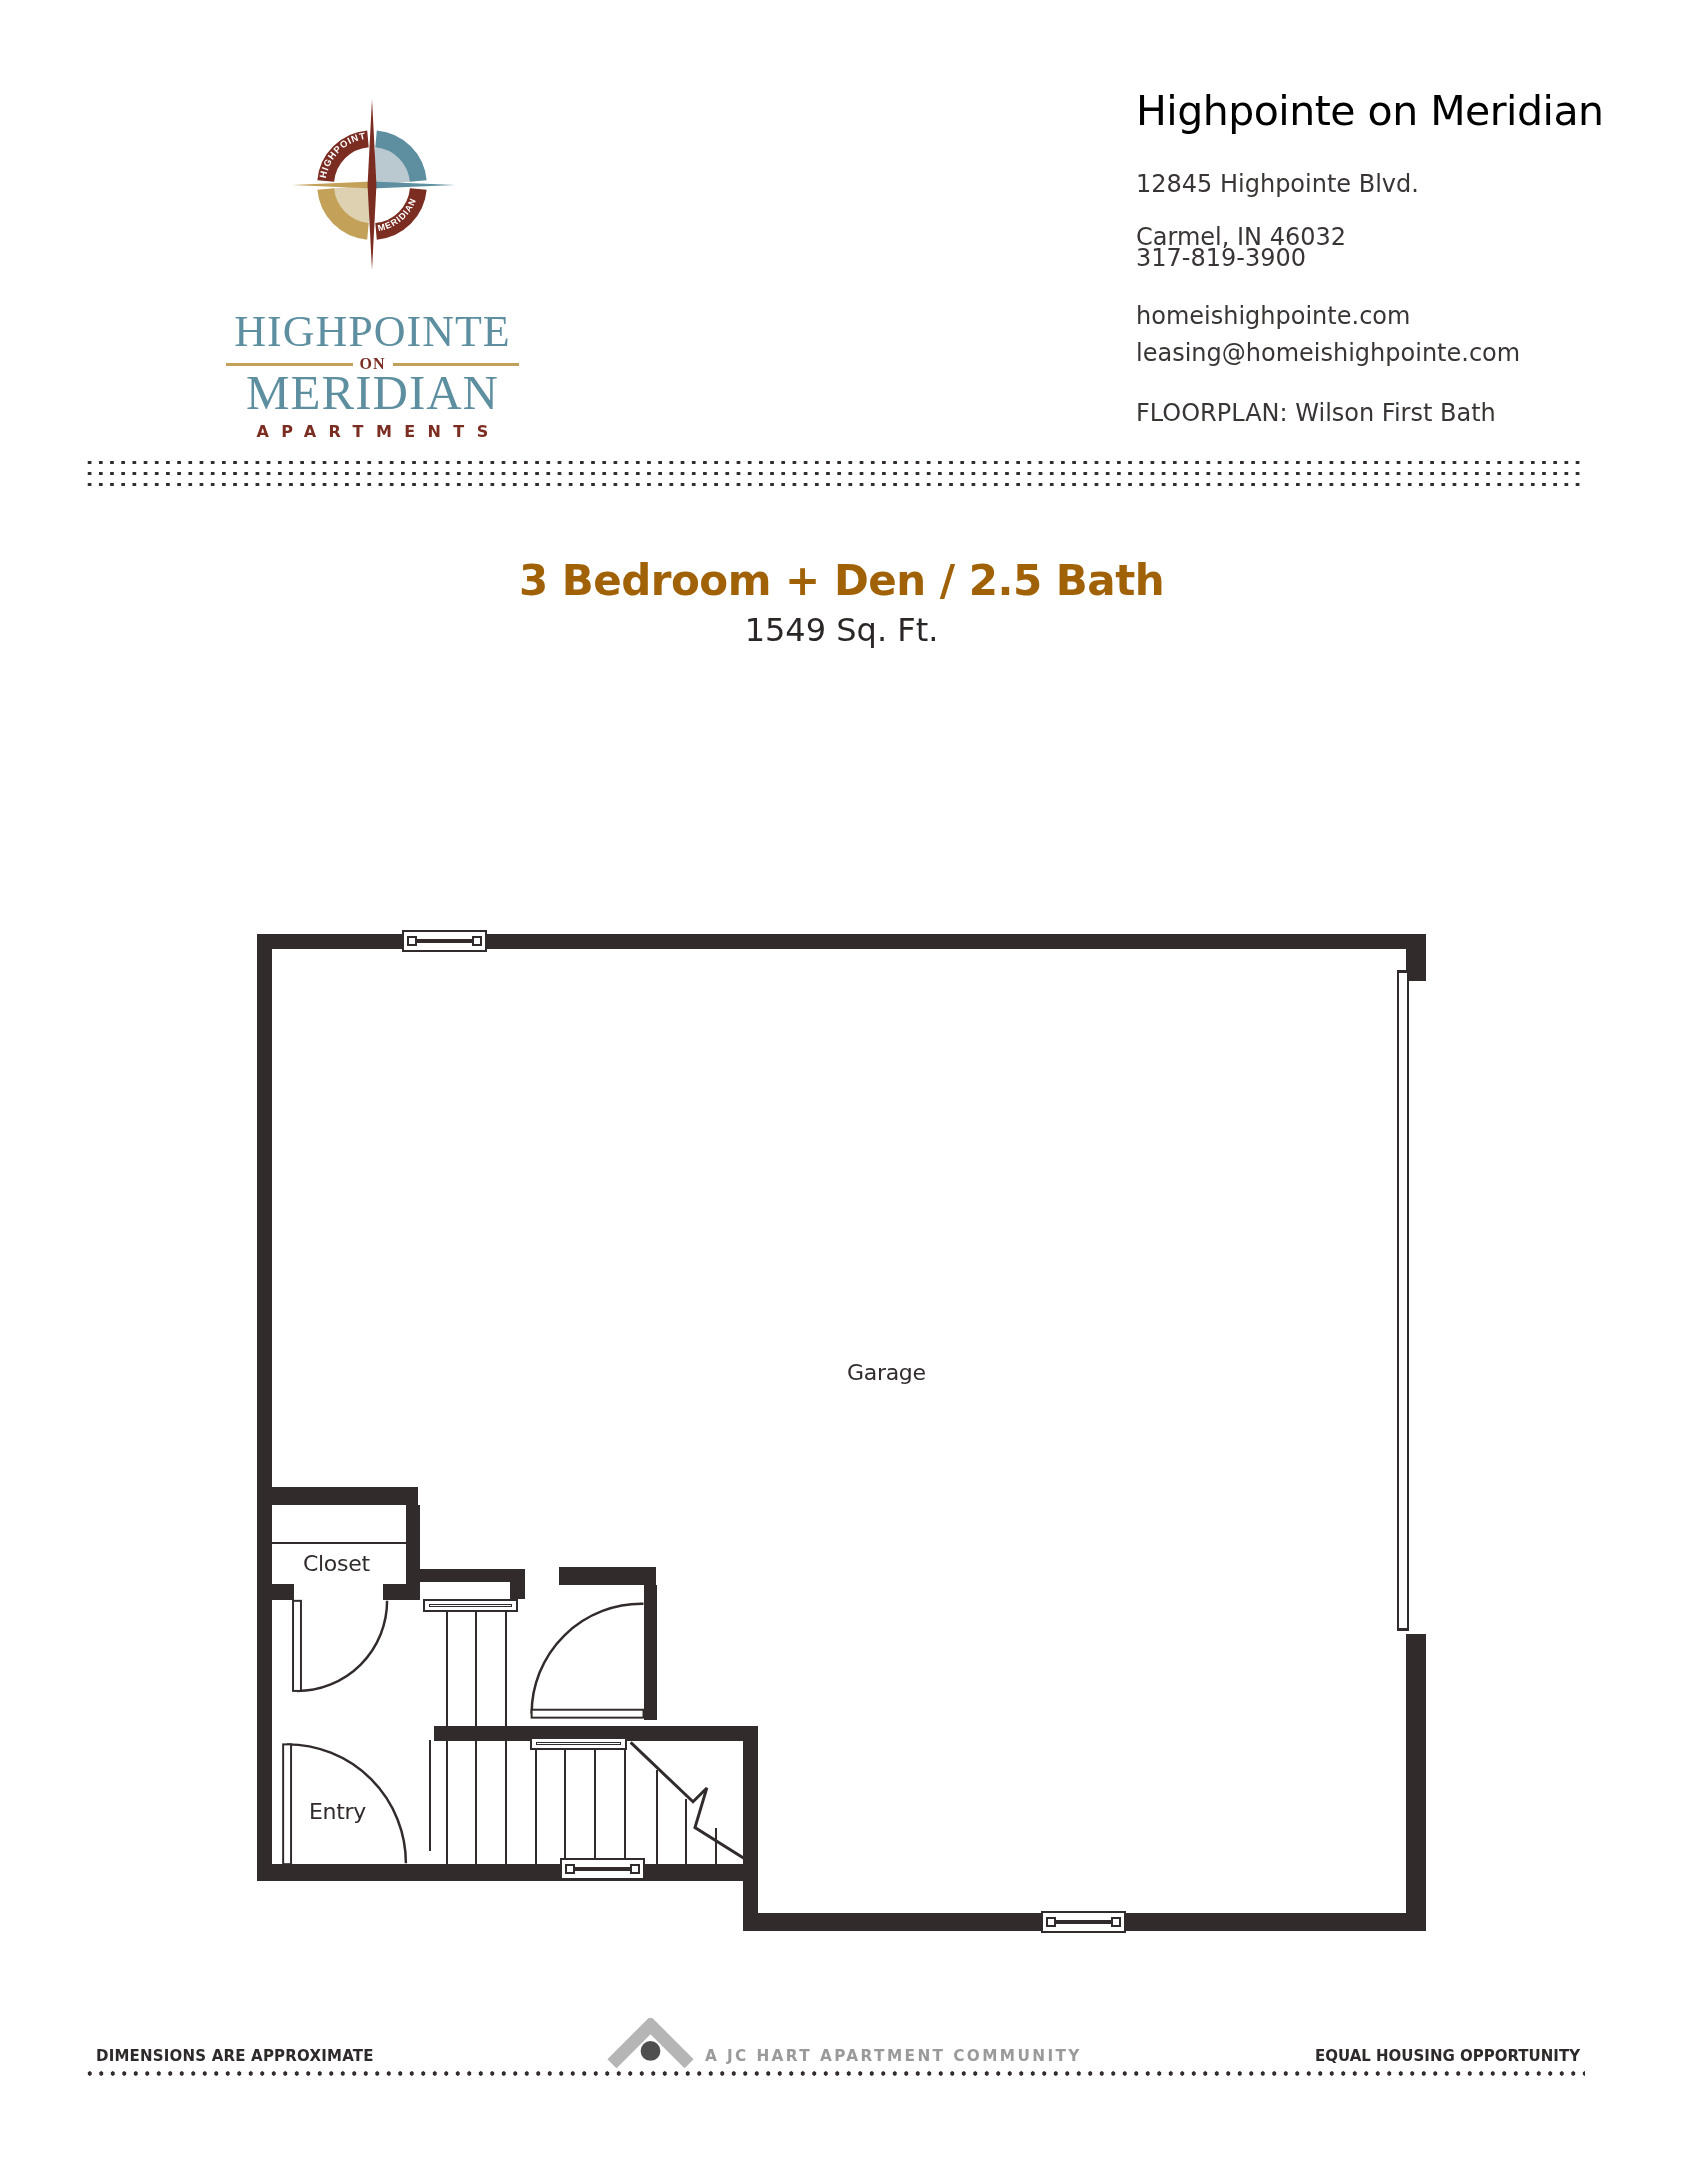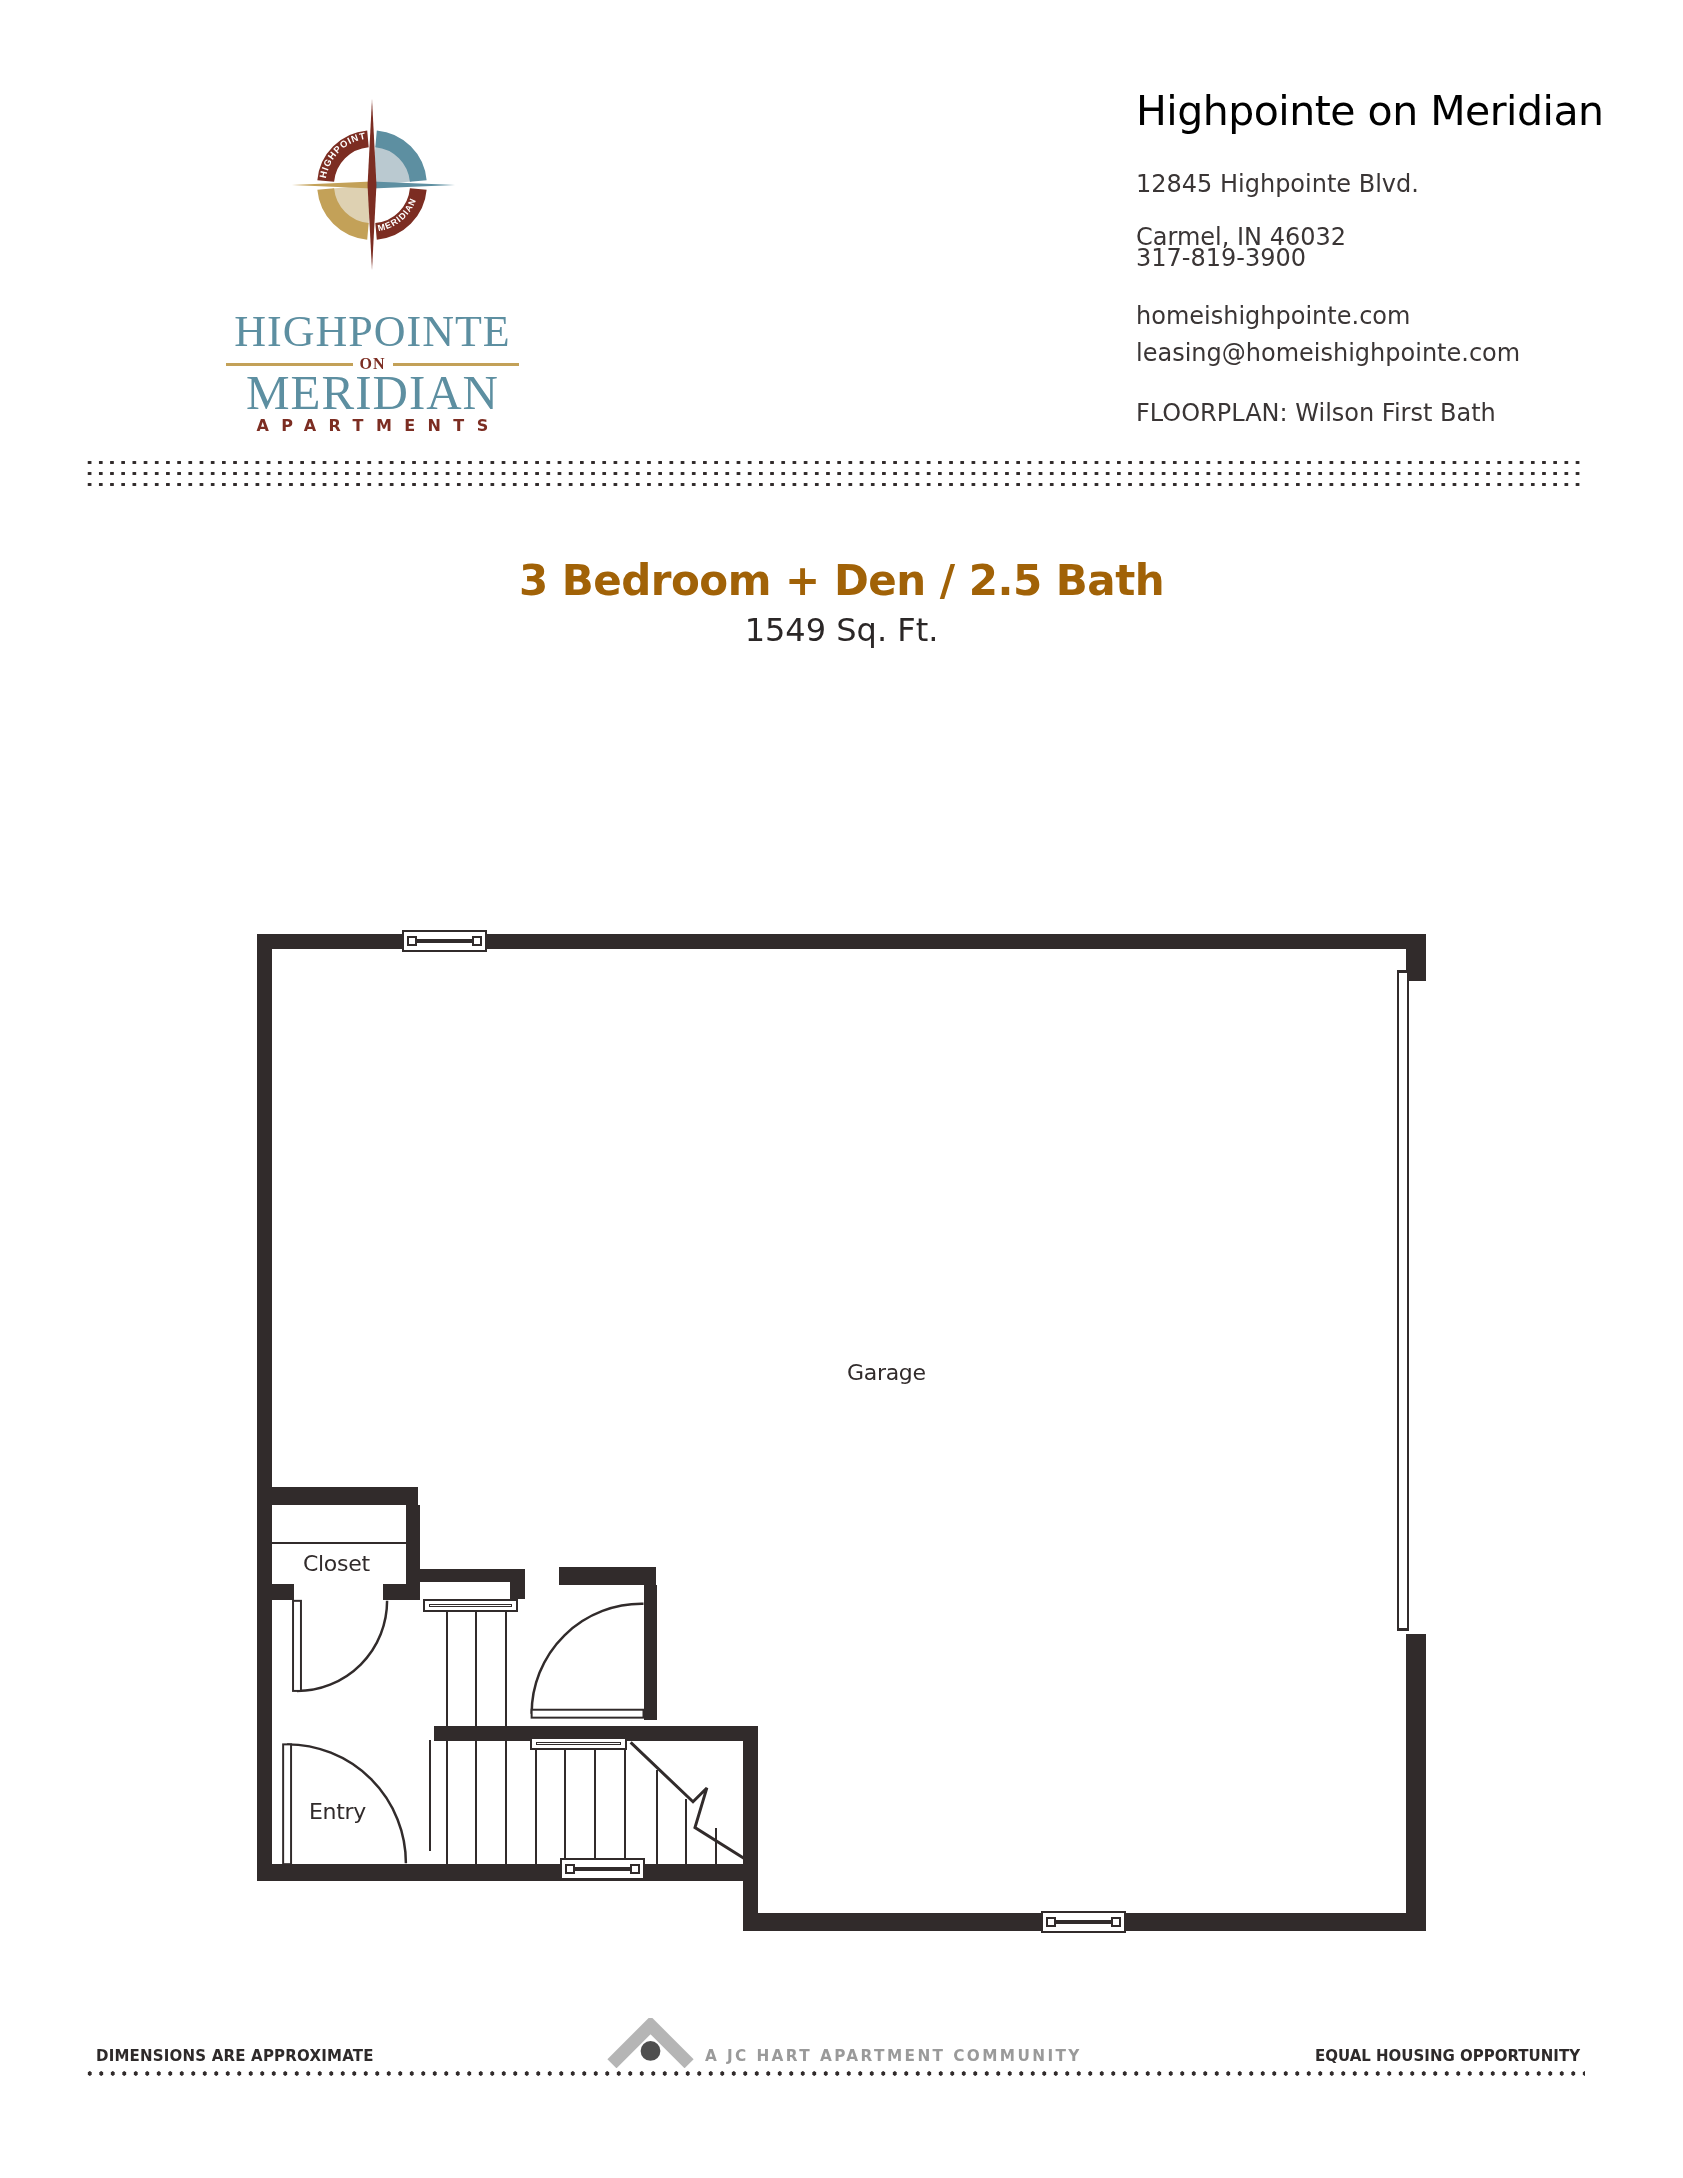--- a/index.html
+++ b/index.html
@@ -26,21 +26,21 @@
   .hdr-title{position:absolute;left:1136px;top:87px;font-size:41px;letter-spacing:-0.5px;color:#000000;}
   .hdr-line{position:absolute;left:1136px;font-size:24px;color:#3a3535;}
   .brand-word{position:absolute;left:216px;top:309px;width:313px;text-align:center;
               font-family:"Liberation Serif","DejaVu Serif",serif;color:#5d8fa1;}
   .bw1{font-size:44px;letter-spacing:1px;line-height:46px;}
   .bw-on{display:flex;align-items:center;justify-content:flex-end;margin:2px 10px 0 10px;height:14px;}
   .bw-on .rule{flex:1;height:3px;background:#c3a158;}
   .bw-on .on{font-size:16px;font-weight:bold;color:#7c2d22;padding:0 7px;letter-spacing:1px;}
   .bw2{font-size:49px;letter-spacing:1px;line-height:48px;margin-top:-2px;}
   .bw3{font-family:"DejaVu Sans","Liberation Sans",sans-serif;font-size:16px;font-weight:bold;
-       color:#7c2d22;letter-spacing:12.4px;text-indent:12px;line-height:18px;}
+       color:#7c2d22;letter-spacing:12.4px;margin-top:6px;text-indent:12px;line-height:18px;}
   .main-title{position:absolute;left:0;top:556px;width:1683px;text-align:center;
               font-size:42px;font-weight:bold;letter-spacing:-0.5px;color:#a16207;}
   .main-sub{position:absolute;left:0;top:611px;width:1683px;text-align:center;font-size:32px;color:#2b2727;}
   .room-label{position:absolute;font-size:22px;color:#312b2b;letter-spacing:-0.3px;}
   .foot{position:absolute;top:2047px;font-size:15px;font-weight:bold;color:#2e2a2a;letter-spacing:0.2px;}
   .foot-community{position:absolute;top:2047px;left:705px;font-size:15.3px;font-weight:bold;
                   color:#9a9a9a;letter-spacing:2.4px;}
   svg{display:block;}
   .overlay{position:absolute;left:0;top:0;pointer-events:none;}
 </style>

